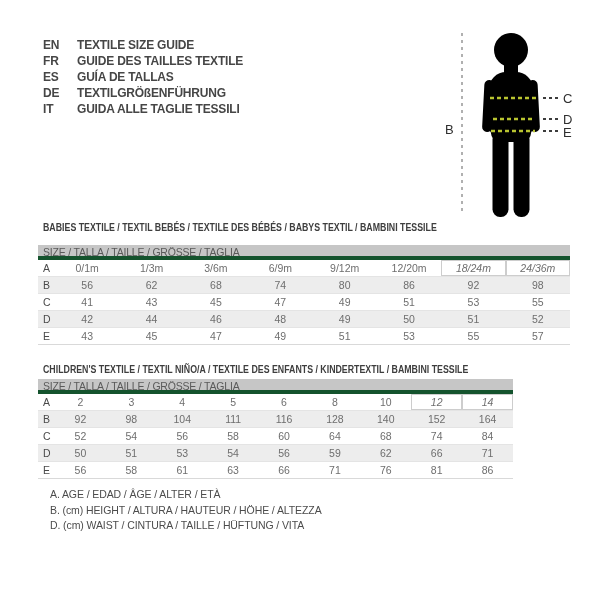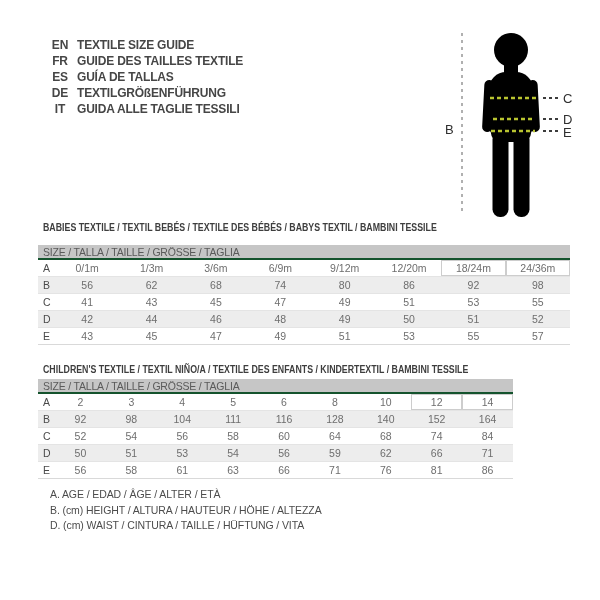--- a/index.html
+++ b/index.html
@@ -4,44 +4,44 @@
 <style>
   html,body{margin:0;padding:0;}
   body{
     width:600px;height:600px;background:#ffffff;position:relative;
     font-family:"Liberation Sans", sans-serif;overflow:hidden;
     -webkit-font-smoothing:antialiased;
   }
   
   .lang-block{position:absolute;left:43px;top:37px;}
   .lang-row{display:flex;height:16px;align-items:center;
-    font-size:12px;font-weight:700;color:#464646;letter-spacing:-0.2px;text-align:center;}
+    font-size:12px;font-weight:700;color:#464646;letter-spacing:-0.2px;}
   .lang-code{width:34px;flex:0 0 34px;}
   
   .figure-area{position:absolute;left:440px;top:20px;width:160px;height:212px;}
   
   .section-title{position:absolute;left:43px;height:13px;line-height:13px;
     font-size:11px;font-weight:700;color:#3e3e3e;white-space:nowrap;
     transform:scaleX(0.80);transform-origin:0 50%;}
   #babies-title{top:221px;}
   #children-title{top:363px;}
   
   .size-table{position:absolute;left:38px;}
   #babies-table{top:245px;width:532px;}
   #children-table{top:379px;width:475px;}
   .t-header{height:15px;line-height:15px;background:#c6c6c6;color:#5a5a5a;
     font-size:10.5px;padding-left:5px;letter-spacing:-0.2px;
-    border-bottom:2px solid #14532d;box-sizing:border-box;white-space:nowrap;overflow:hidden;}
+    border-bottom:4px solid #14532d;box-sizing:border-box;white-space:nowrap;overflow:hidden;}
   .t-row{display:flex;height:17px;line-height:16px;font-size:10.5px;
     border-bottom:1px solid #e4e4e4;box-sizing:border-box;}
   .t-row.stripe{background:#ededed;}
   .t-row:last-child{border-bottom:1px solid #d9d9d9;}
   .t-label{flex:0 0 12px;padding-left:5px;color:#4a4a4a;}
   .t-cell{flex:1;text-align:center;color:#6e6e6e;}
-  .t-cell.boxed{box-shadow:inset 0 0 0 1px #cdcdcd;background:#ffffff;}
+  .t-cell.boxed{box-shadow:inset 0 0 0 1px #cdcdcd;background:#ffffff;font-style:italic;}
   
   .legend{position:absolute;left:43px;top:487px;}
   .legend-line{height:15.5px;line-height:15.5px;font-size:10.5px;color:#4c4c4c;
     letter-spacing:-0.1px;white-space:nowrap;margin-left:7px;}
 </style>
 </head>
 <body>
 
 <div class="lang-block">
   <div class="lang-row">

